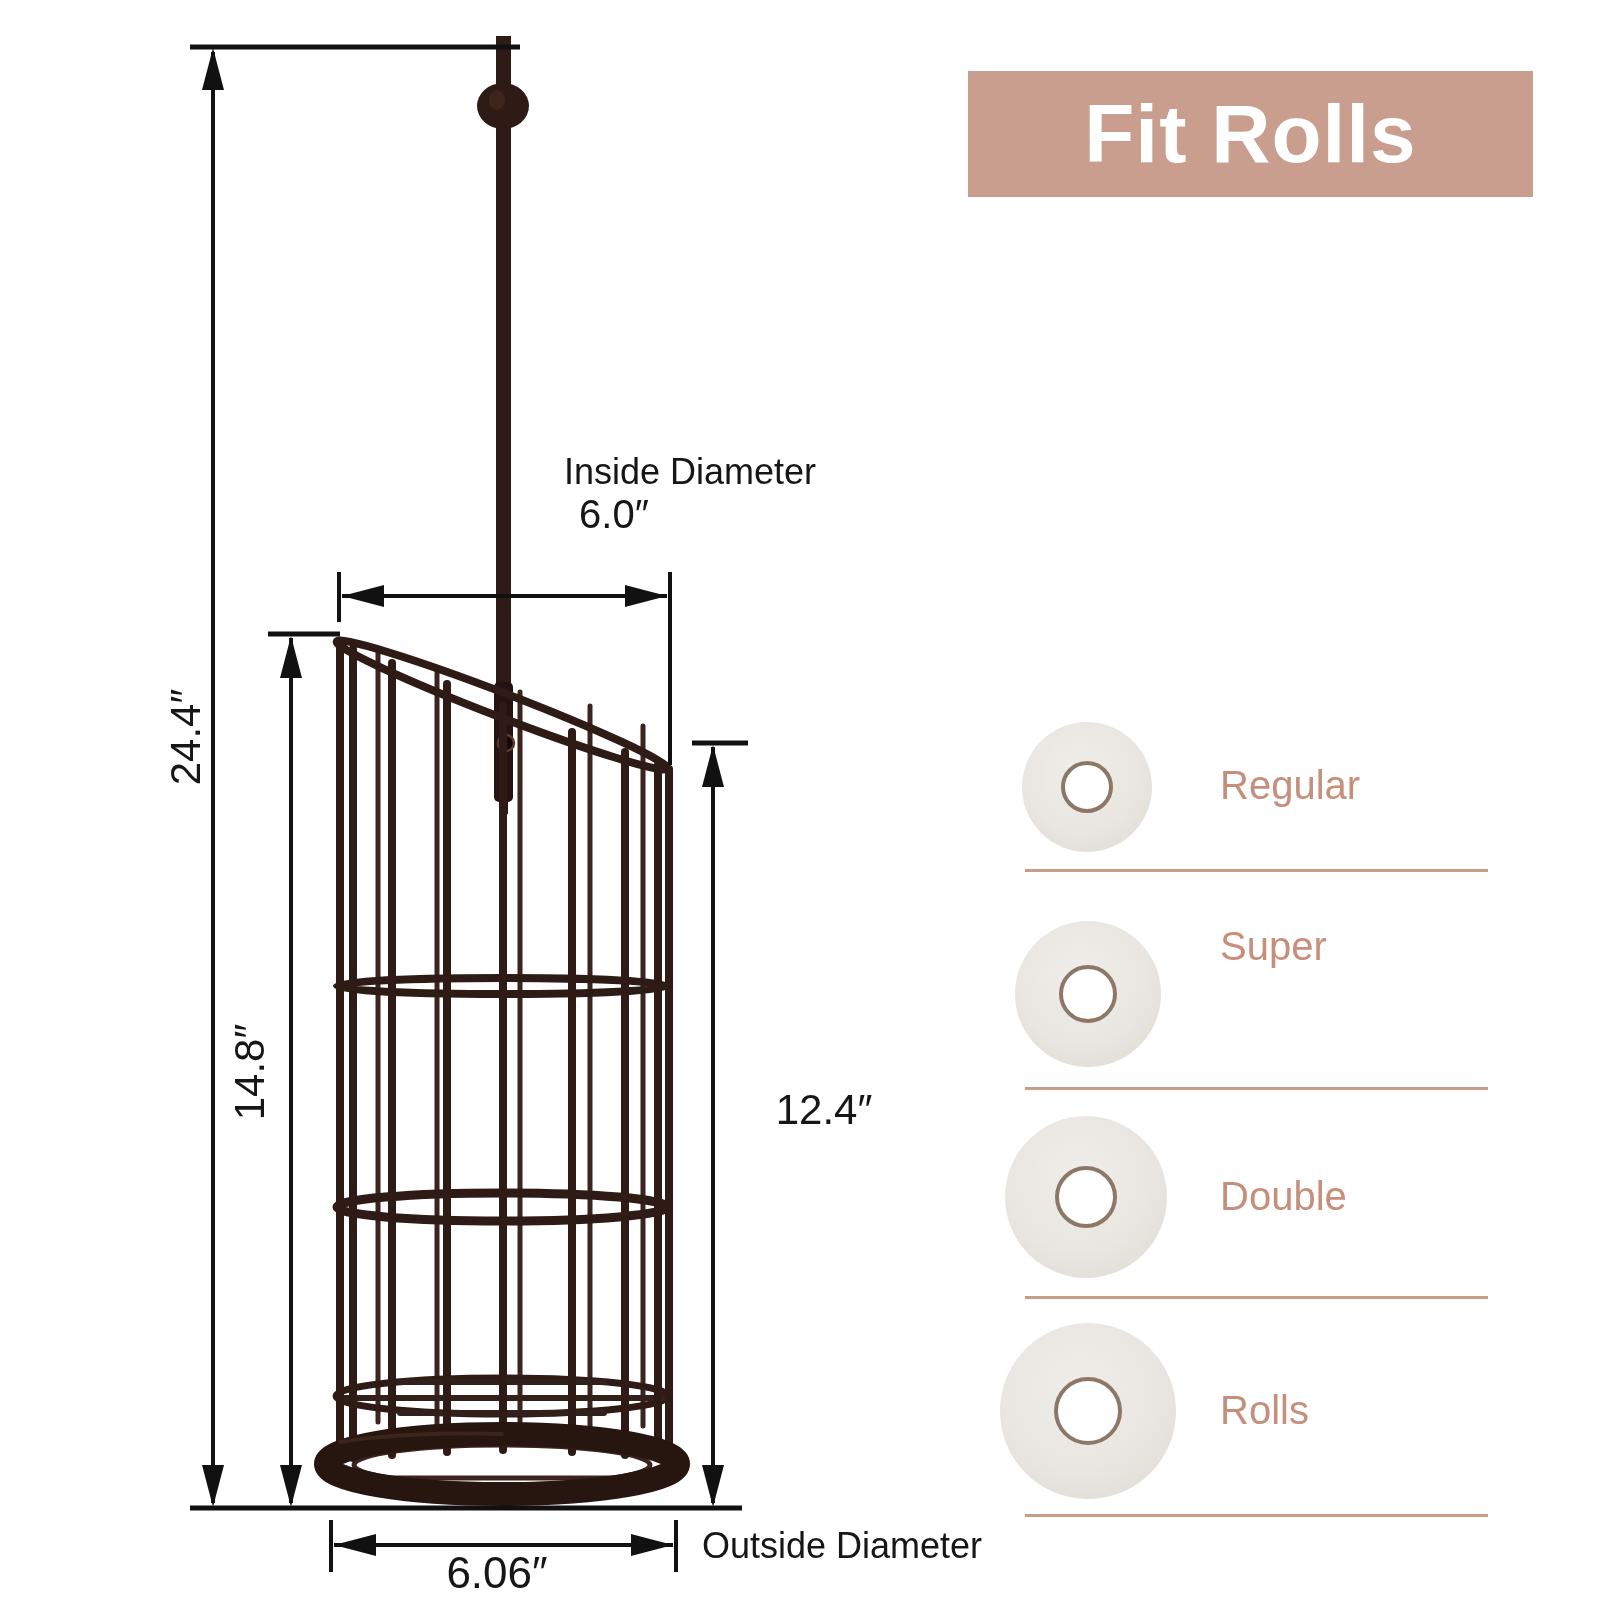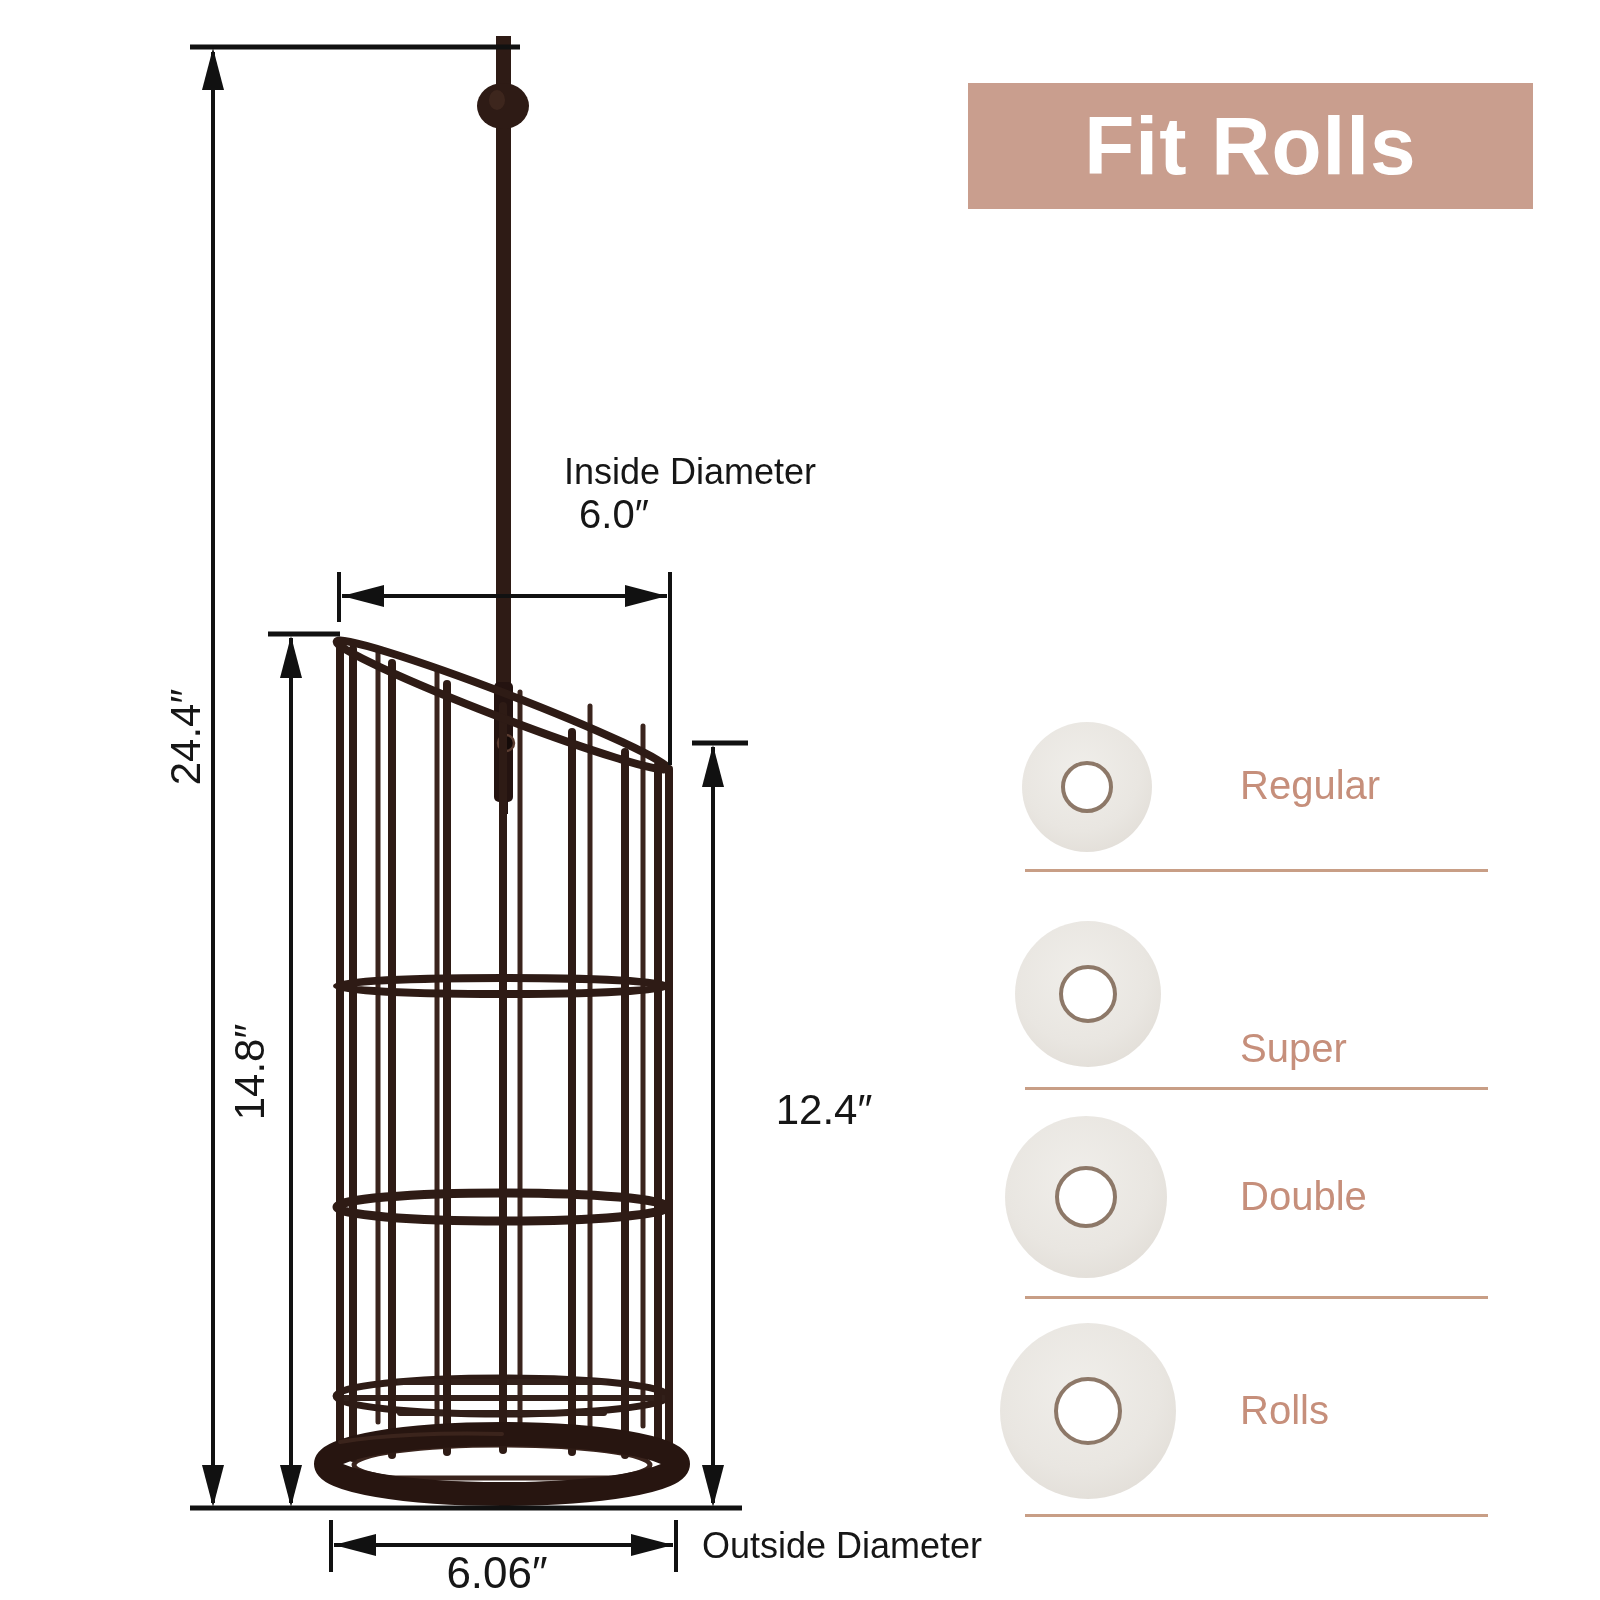--- a/index.html
+++ b/index.html
@@ -1,40 +1,40 @@
 <!DOCTYPE html>
 <html><head>
 <meta charset="utf-8">
 <style>
   html,body{margin:0;padding:0;background:#ffffff;}
   .stage{position:relative;width:1600px;height:1600px;background:#ffffff;overflow:hidden;
          font-family:"Liberation Sans",sans-serif;}
   svg text{font-family:"Liberation Sans",sans-serif;fill:#161616;}
 
   
-  .fit-header{position:absolute;left:968px;top:83px;width:565px;height:126px;
+  .fit-header{position:absolute;left:968px;top:71px;width:565px;height:126px;
               background:#c99e8e;display:flex;align-items:center;justify-content:center;}
   .fit-header span{color:#ffffff;font-size:82px;font-weight:700;letter-spacing:1px;}
 
   .roll{position:absolute;border-radius:50%;
         background:radial-gradient(circle at 45% 38%, #f0eeea 0%, #e9e6e1 55%, #ddd8d1 100%);
         display:flex;align-items:center;justify-content:center;}
   .roll .hole{border-radius:50%;background:#ffffff;border:4px solid #8d7868;box-sizing:border-box;}
 
   .roll-r0{left:1022px;top:722px;width:130px;height:130px;}
   .roll-r0 .hole{width:52px;height:52px;}
   .roll-r1{left:1015px;top:921px;width:146px;height:146px;}
   .roll-r1 .hole{width:58px;height:58px;}
   .roll-r2{left:1005px;top:1116px;width:162px;height:162px;}
   .roll-r2 .hole{width:62px;height:62px;}
   .roll-r3{left:1000px;top:1323px;width:176px;height:176px;}
   .roll-r3 .hole{width:68px;height:68px;}
 
-  .roll-label{position:absolute;left:1220px;color:#c68f7b;font-size:40px;margin-left:20px;}
-  .label-r0{top:763px;} .label-r1{top:1026px;text-align:center;} .label-r2{top:1174px;} .label-r3{top:1388px;}
+  .roll-label{position:absolute;left:1220px;color:#c68f7b;font-size:40px;}
+  .label-r0{top:763px;} .label-r1{top:924px;text-align:center;} .label-r2{top:1174px;} .label-r3{top:1388px;}
 
   .divider{position:absolute;left:1025px;width:463px;height:3px;background:#c89e86;}
   .div-r0{top:869px;} .div-r1{top:1087px;} .div-r2{top:1296px;} .div-r3{top:1514px;}
 </style>
 </head>
 <body>
 
 <div class="stage">
 
   <svg class="diagram" viewBox="0 0 1000 1600" width="1000" height="1600" style="position:absolute;left:0;top:0;">

